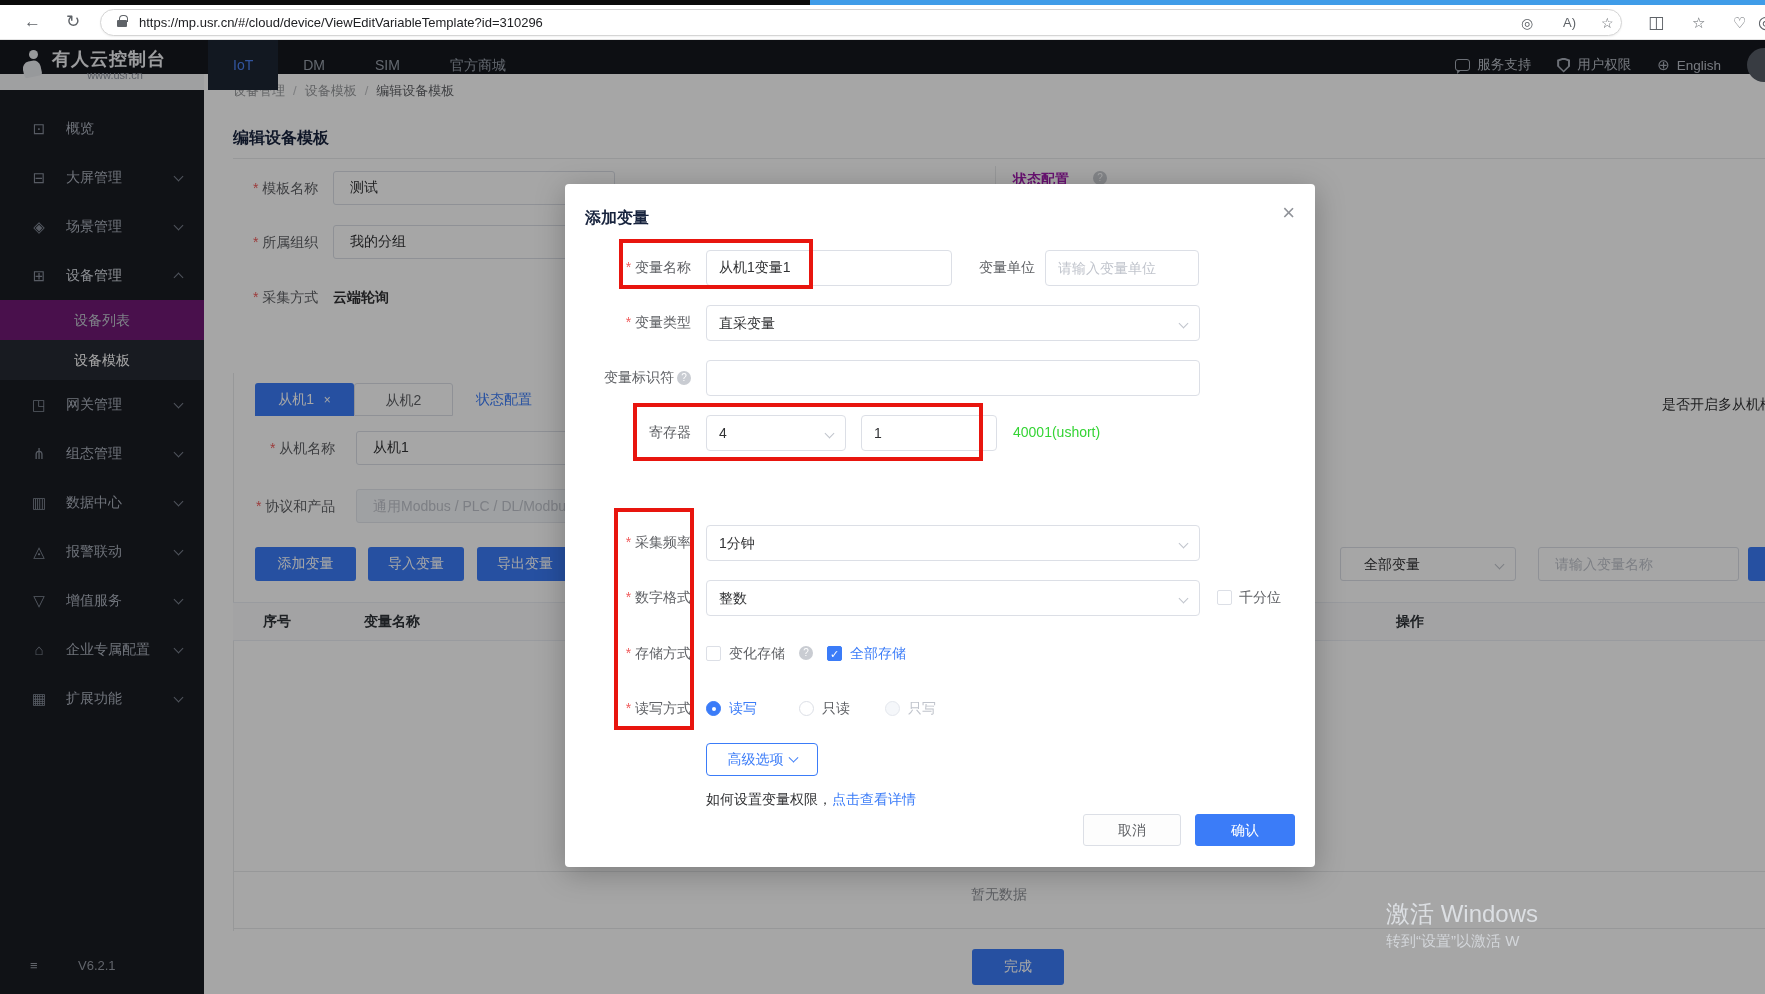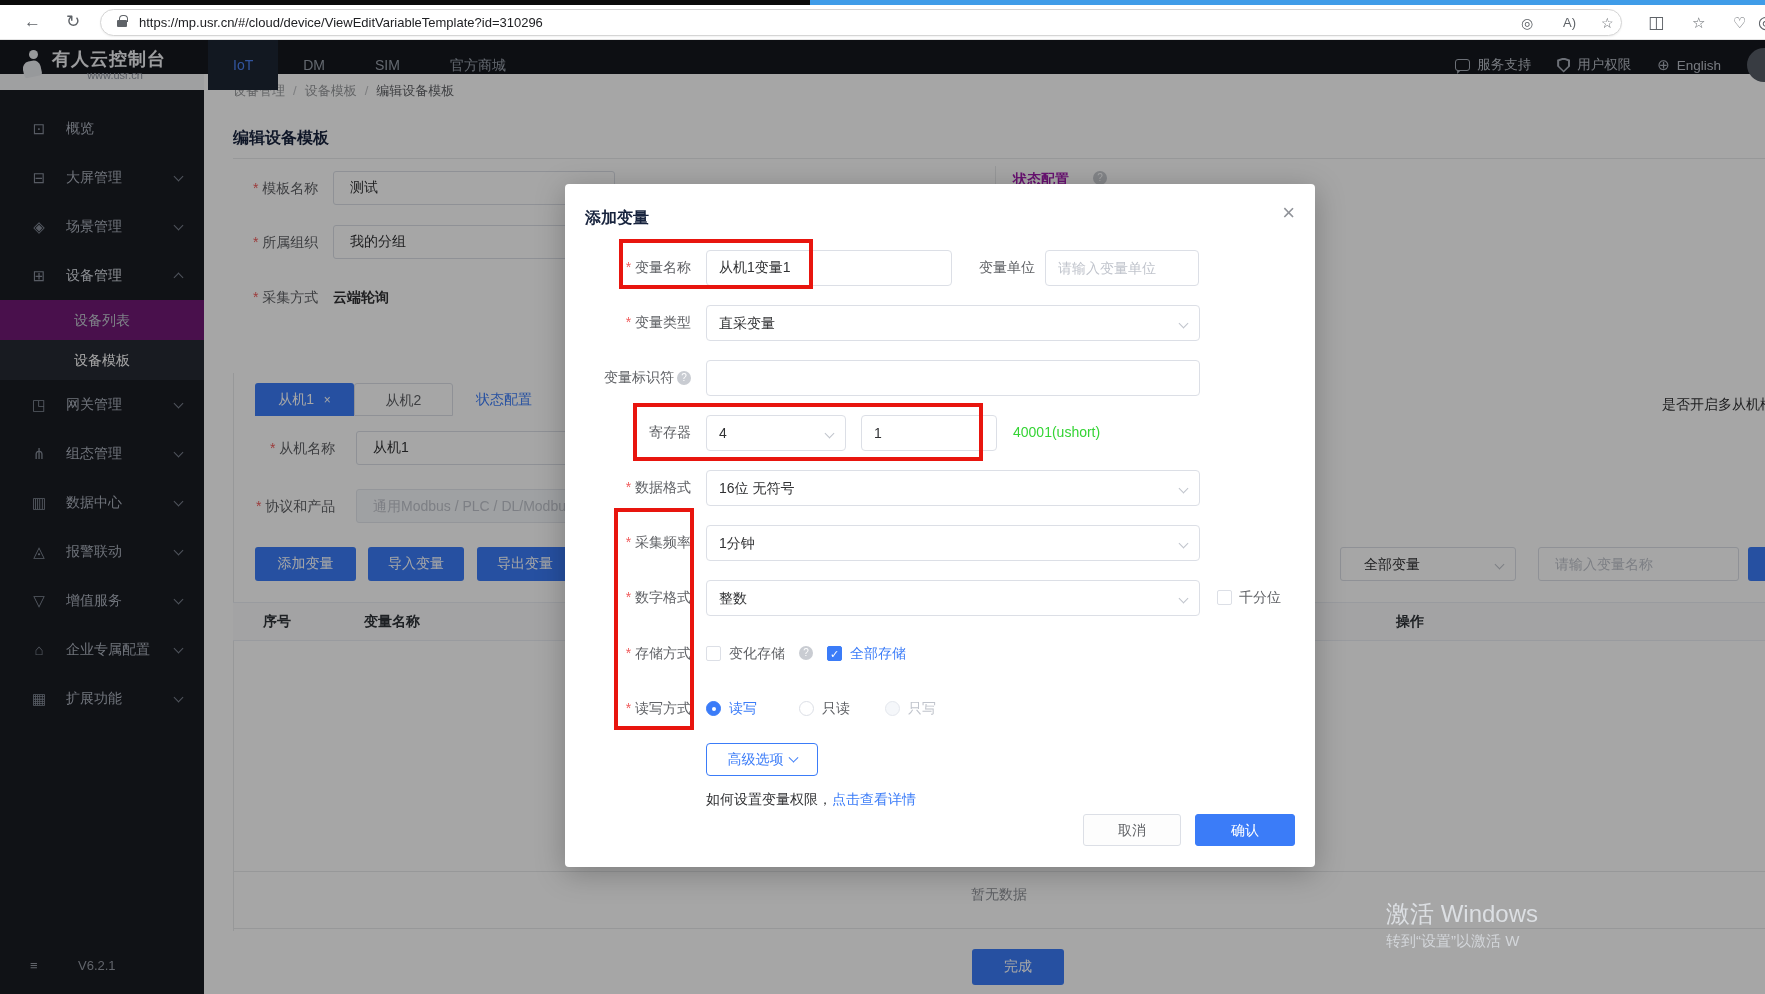--- a/index.html
+++ b/index.html
@@ -300,24 +300,20 @@
         <input class="mf" style="left: 141px; width: 494px;">
       </div>
 
       <div class="mrow" style="top:231px;">
         <span class="mlabel">寄存器</span>
         <div class="msel" style="left:141px;width:140px;"><span>4</span><i class="cv"></i></div>
         <input class="mf" style="left: 296px; width: 136px;" value="1">
         <span class="hint">40001(ushort)</span>
       </div>
 
-      <div class="mrow" style="top:286px;">
-        <span class="mlabel req">数据格式</span>
-        <div class="msel" style="left:141px;width:494px;"><span>16位 无符号</span><i class="cv"></i></div>
-      </div>
 
       <div class="mrow" style="top:341px;">
         <span class="mlabel req">采集频率</span>
         <div class="msel" style="left:141px;width:494px;"><span>1分钟</span><i class="cv"></i></div>
       </div>
 
       <div class="mrow" style="top:396px;">
         <span class="mlabel req">数字格式</span>
         <div class="msel" style="left:141px;width:494px;"><span>整数</span><i class="cv"></i></div>
         <span class="cb" style="left:652px;"></span>

